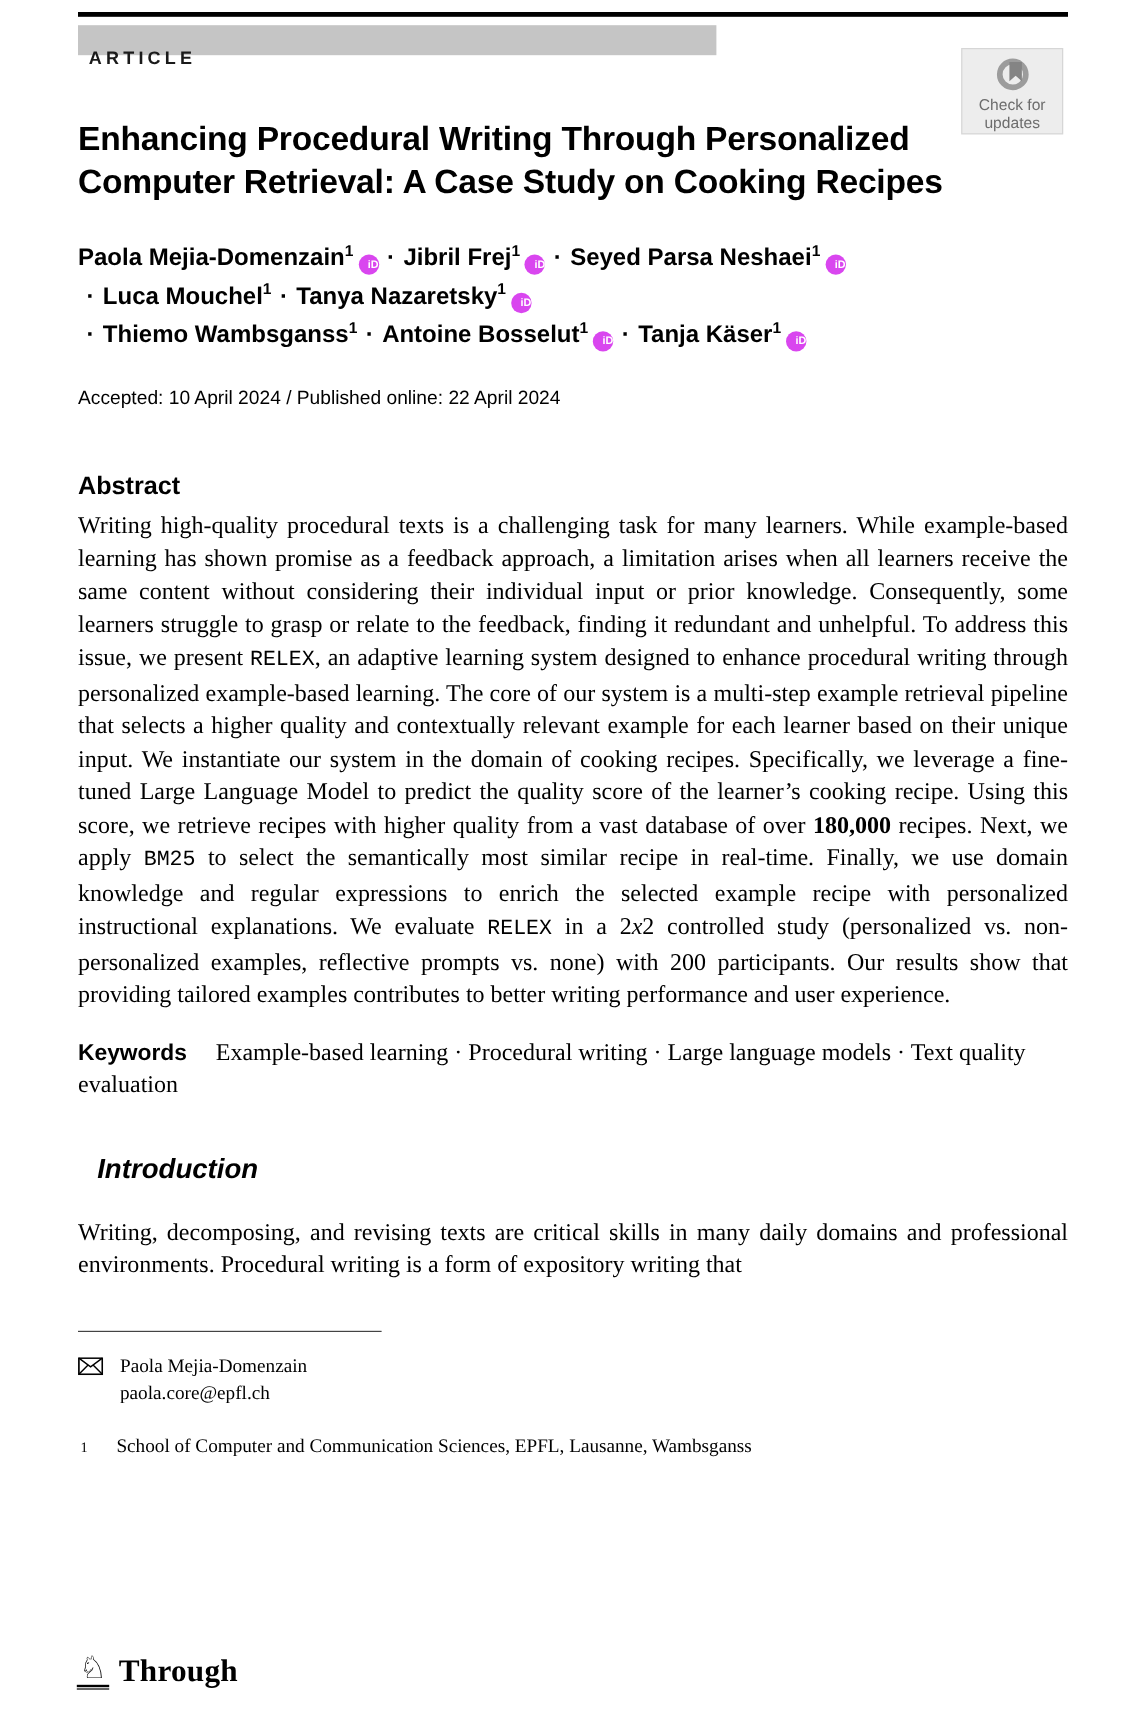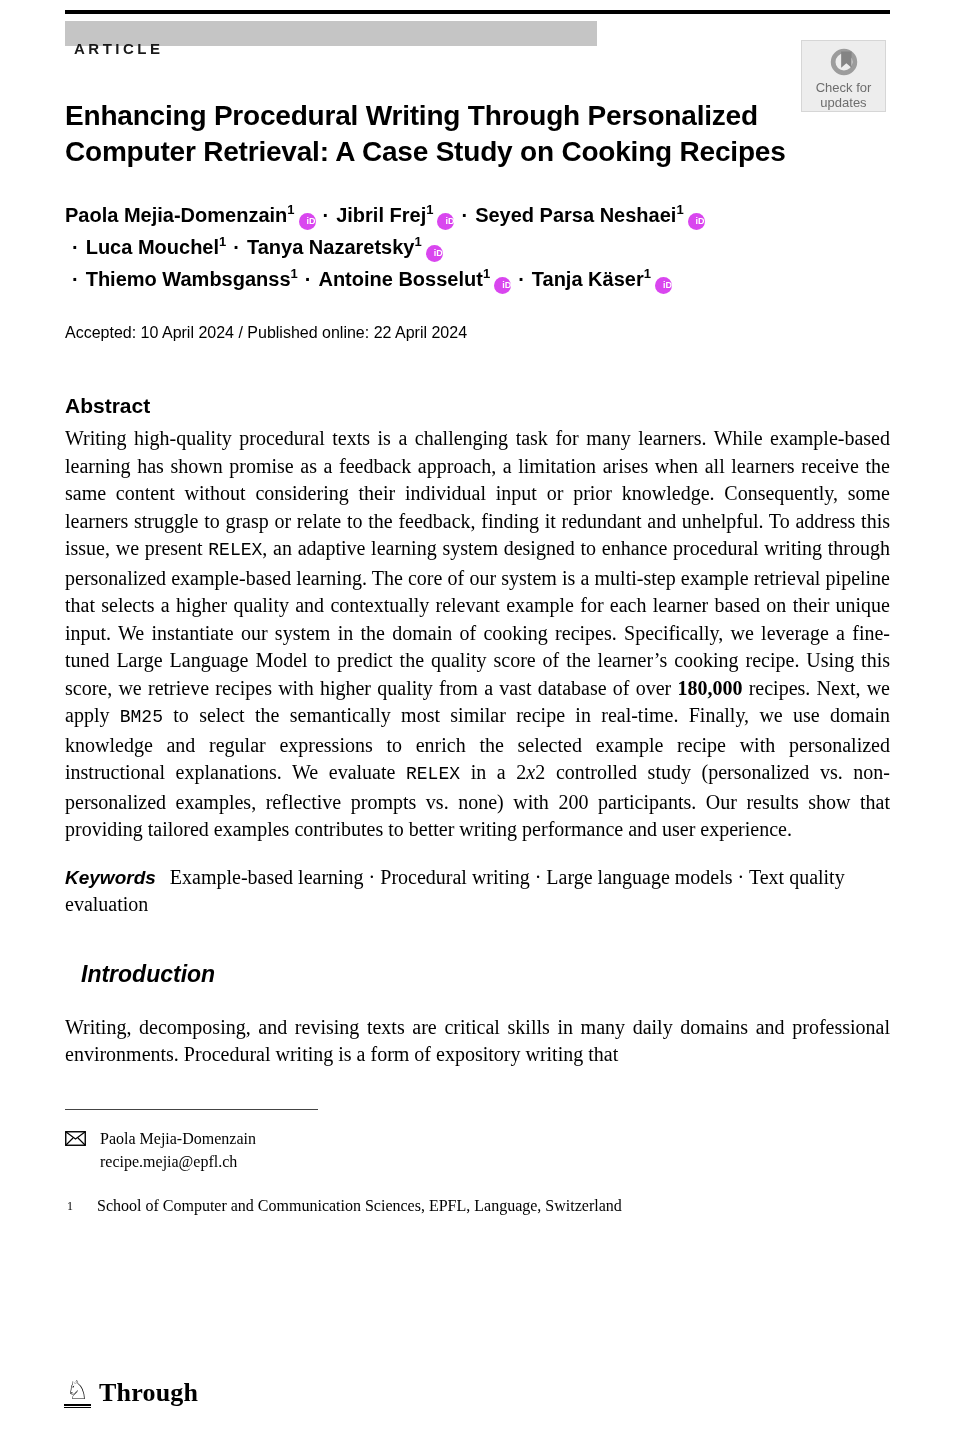--- a/index.html
+++ b/index.html
@@ -77,21 +77,21 @@
     font-size: 20px; line-height: 27.5px; text-align: justify;
   }
   .mono { font-family: "Liberation Mono", monospace; font-size: 18px; }
 
   .keywords {
     margin-top: 20px;
     font-size: 20px; line-height: 27.5px;
   }
   .keywords-label {
     font-family: "Liberation Sans", sans-serif;
-    font-weight: bold; font-size: 19px; margin-right: 14px; font-style: italic;
+    font-weight: bold; font-size: 19px; margin-right: 24px;
   }
 
   .intro-heading { margin-top: 42px; font-size: 23px; }
   .intro-text {
     margin-top: 27px;
     font-size: 20px; line-height: 27.5px; text-align: justify;
   }
 
   .footnote-rule { margin-top: 40px; width: 253px; height: 1px; background: #444; }
   .correspondence {
@@ -163,27 +163,27 @@
 
   <div class="footnote-rule"></div>
 
   <div class="correspondence">
     <svg class="envelope-icon" width="21" height="15" viewBox="0 0 21 15">
       <rect x="0.75" y="0.75" width="19.5" height="13.5" fill="none" stroke="#000" stroke-width="1.4"></rect>
       <path d="M0.75,0.75 L10.5,8 L20.25,0.75 M0.75,14.25 L8,7 M20.25,14.25 L13,7" fill="none" stroke="#000" stroke-width="1.2"></path>
     </svg>
     <div>
       <div>Paola Mejia-Domenzain</div>
-      <a class="email">recipe.mejia@epfl.ch</a>
+      <a class="email">paola.core@epfl.ch</a>
     </div>
   </div>
 
   <div class="affiliation">
     <sup class="aff-marker">1</sup>
-    <span>School of Computer and Communication Sciences, EPFL, Language, Switzerland</span>
+    <span>School of Computer and Communication Sciences, EPFL, Lausanne, Wambsganss</span>
   </div>
 
 </div>
 
 <div class="springer-footer">
   <span class="knight">
     <span class="knight-glyph">♘</span>
     <span class="knight-lines"></span>
   </span>
   <span class="springer-word">Through</span>

